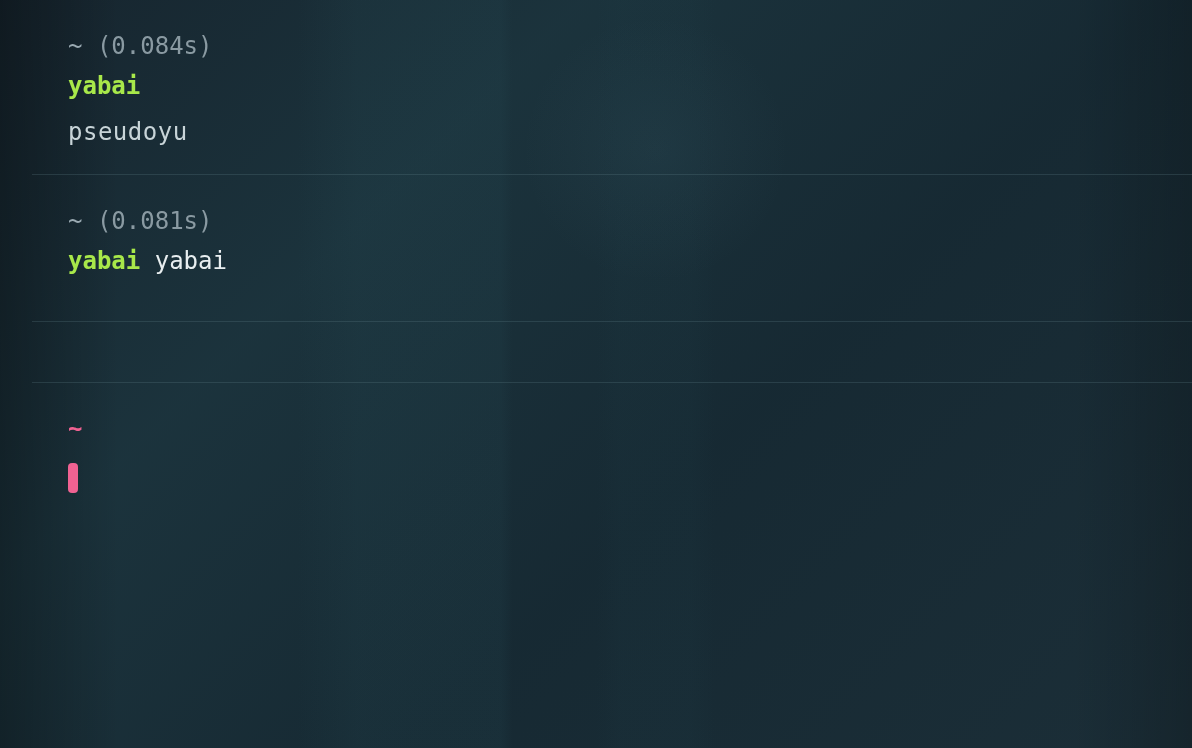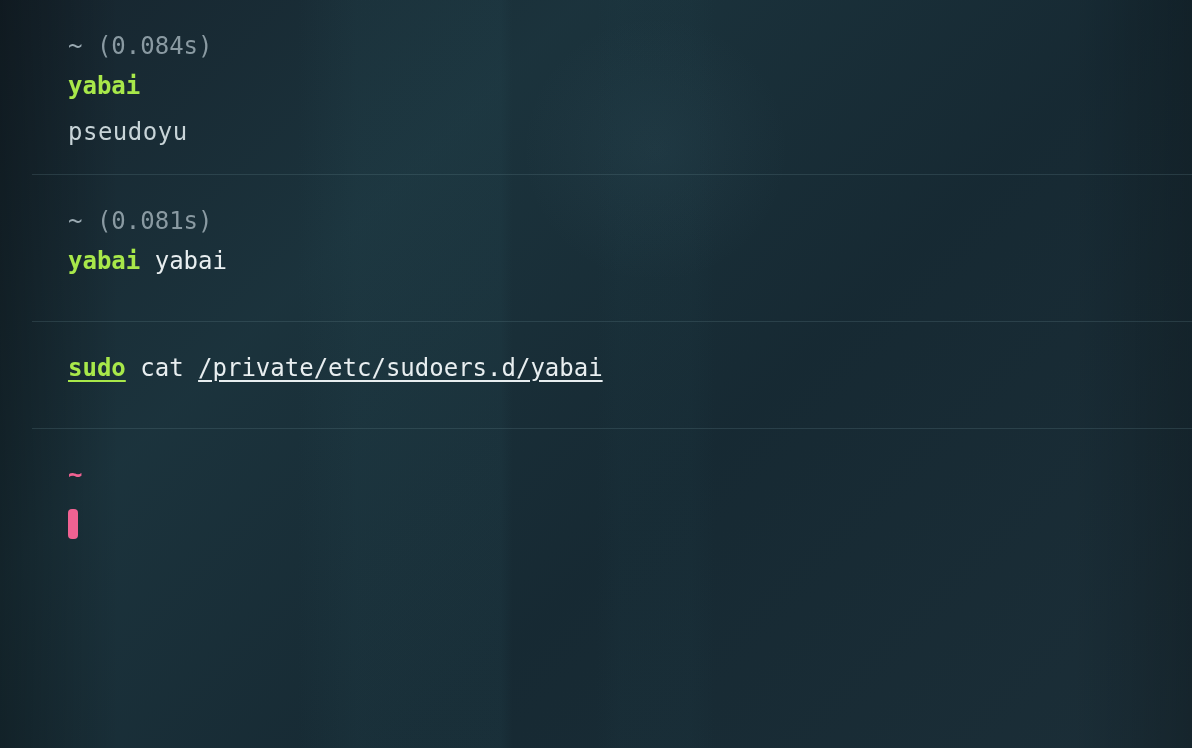--- a/index.html
+++ b/index.html
@@ -113,21 +113,20 @@
   <div class="block">
     <div class="prompt-line">
       <span class="tilde">~</span>
       <span> </span>
       <span class="timing">(0.081s)</span>
     </div>
     <div class="command-line"><span class="cmd-green">yabai</span><span class="cmd-white"> </span><span class="cmd-white">yabai</span></div>
   </div>
 
   <div class="block">
-    <div class="command-line"><span class="cmd-green cmd-underline">sudo</span><span class="cmd-white"> </span><span class="cmd-white">cat</span><span class="cmd-white"> </span><span class="cmd-white cmd-underline">/private/etc/sudoers.d/yabai</span></div>
   </div>
 
   <div class="block">
     <div class="prompt-active">~</div>
     <div><span class="cursor"></span></div>
   </div>
 
 </div>
 
 </body></html>

